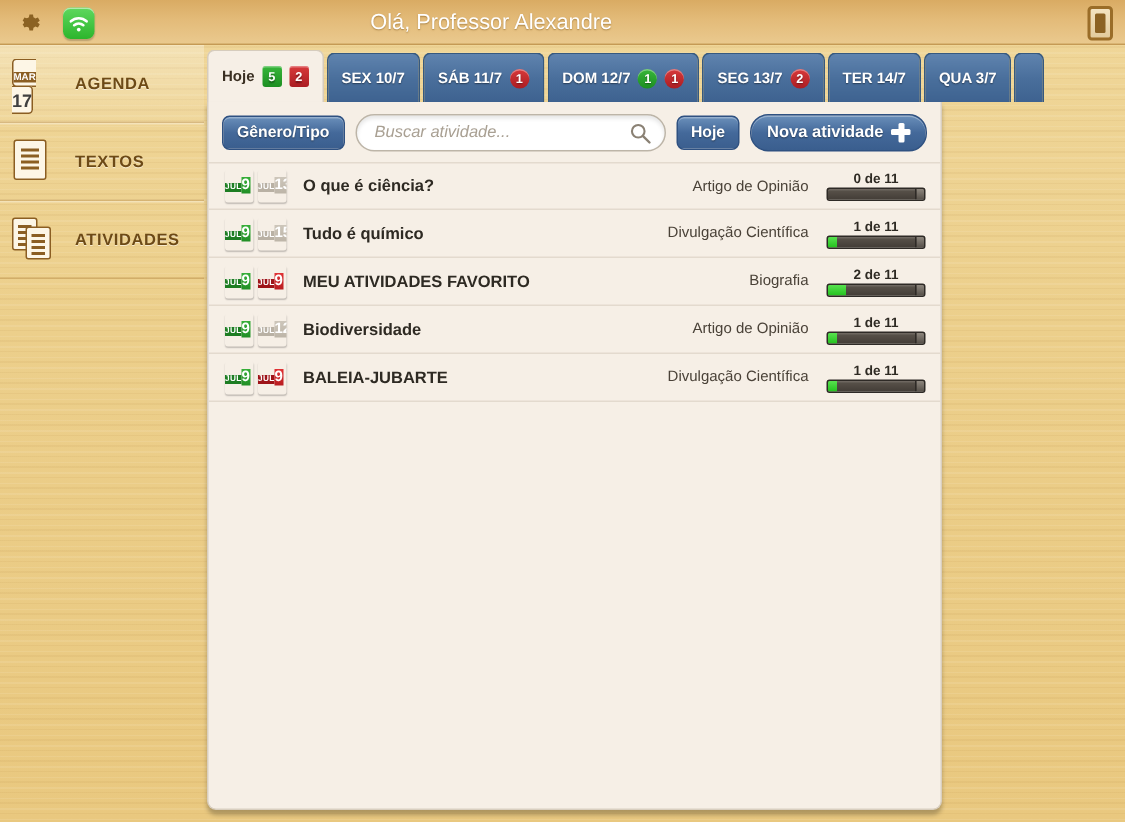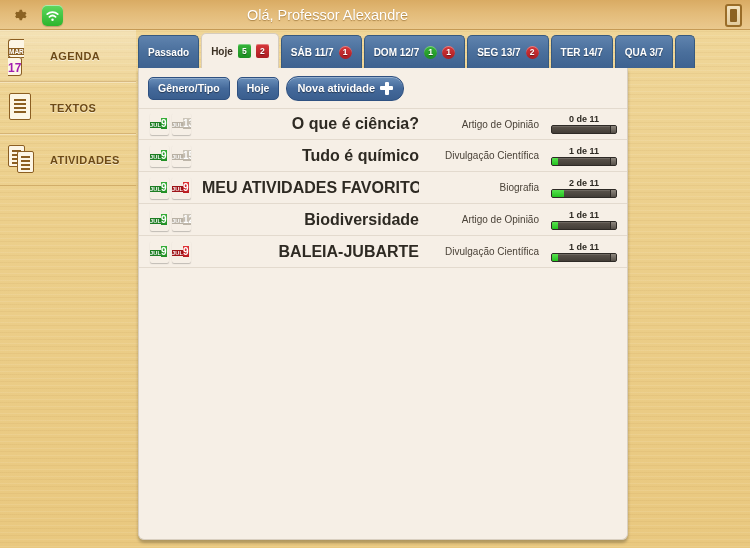--- a/index.html
+++ b/index.html
@@ -69,21 +69,21 @@
     color: #6d4a16; margin-left: 12px;
     text-shadow: 0 1px 0 rgba(255,255,255,0.55);
   }
   .ic-box { width: 30px; height: 32px; position: relative; flex: 0 0 30px; }
 
   
   .cal-ic { width: 26px; height: 28px; border-radius: 3px;
     background: #fdf6e6; border: 1.5px solid #8b5e22; overflow: hidden; }
   .cal-ic .top { height: 10px; background: #8b5e22; color: #fff;
     font-size: 6.5px; font-weight: bold; text-align: center; line-height: 10px; }
-  .cal-ic .day { font-size: 12px; font-weight: bold; color: #a21caf;
+  .cal-ic .day { font-size: 12px; font-weight: bold; color: #404040;
     text-align: left; line-height: 16px; }
 
   
   .doc-a, .doc-b {
     position: absolute; width: 17px; height: 22px; border-radius: 2px;
     background: #fdf6e6; border: 1.5px solid #8b5e22;
   }
   .doc-a { left: 0; top: 1px; }
   .doc-b { left: 9px; top: 7px; }
   .doc-a::after, .doc-b::after, .txt-ic::after {
@@ -196,22 +196,22 @@
     text-align: center; line-height: 14px;
   }
   .dbadge.green .m { background: #1d7d22; }
   .dbadge.green .d { background: linear-gradient(180deg,#36ae38,#228f26); }
   .dbadge.red .m { background: #9e1418; }
   .dbadge.red .d { background: linear-gradient(180deg,#e03134,#b81d21); }
   .dbadge.gray .m { background: #b9b1a4; }
   .dbadge.gray .d { background: linear-gradient(180deg,#cdc6ba,#bdb5a8); }
 
   .rtitle {
-    margin-left: 11px; font-size: 16px; font-weight: bold; color: #2e2a23;
-    flex: 1; white-space: nowrap; overflow: hidden; text-align: right;
+    margin-left: 11px; font-size: 11px; font-weight: bold; color: #2e2a23;
+    flex: 1; white-space: nowrap; overflow: hidden;
   }
   .rgenre {
     font-size: 10px; color: #4a4238; text-align: right;
     flex: 0 0 120px; margin-right: 12px;
   }
   .rprog { flex: 0 0 66px; position: relative; }
   .rprog .lbl {
     font-size: 9px; font-weight: bold; color: #2e2a23;
     text-align: center; line-height: 10px; margin-bottom: 1px;
   }
@@ -271,29 +271,29 @@
   <div class="nav-item">
     <span class="ic-box">
       <span class="doc-a"></span>
         <span class="doc-b"></span>
     </span>
     <span class="nav-label">ATIVIDADES</span>
   </div>
 </div>
 
 <div id="tabs">
-    <div class="tab">
-      <span>Passado</span>
-    </div>
     <div class="tab sel">
       <span>Hoje</span>
       <span class="badge g">5</span>
       <span class="badge r">2</span>
     </div>
     <div class="tab">
+      <span>SEX 10/7</span>
+    </div>
+    <div class="tab">
       <span>SÁB 11/7</span>
       <span class="badge r">1</span>
     </div>
     <div class="tab">
       <span>DOM 12/7</span>
       <span class="badge g">1</span>
       <span class="badge r">1</span>
     </div>
     <div class="tab">
       <span>SEG 13/7</span>
@@ -305,20 +305,29 @@
     <div class="tab">
       <span>QUA 3/7</span>
     </div>
     <div class="tab"></div>
   </div>
 
 <div id="panel">
 
   <div id="toolbar">
     <span class="btn">Gênero/Tipo</span>
+    <span class="search-wrap">
+      <input type="text" placeholder="Buscar atividade..." style="">
+      <span class="mag">
+        <svg viewBox="0 0 16 16" width="16" height="16">
+          <circle cx="6.5" cy="6.5" r="4.2" fill="none" stroke="#8a8174" stroke-width="1.4"></circle>
+          <line x1="9.7" y1="9.7" x2="14" y2="14" stroke="#8a8174" stroke-width="1.6" stroke-linecap="round"></line>
+        </svg>
+      </span>
+    </span>
     <span class="btn">Hoje</span>
     <span class="btn big">
       <span>Nova atividade</span>
       <span class="plus-ic"></span>
     </span>
   </div>
 
   <div id="list">
       <div class="row">
         <div class="dates">

